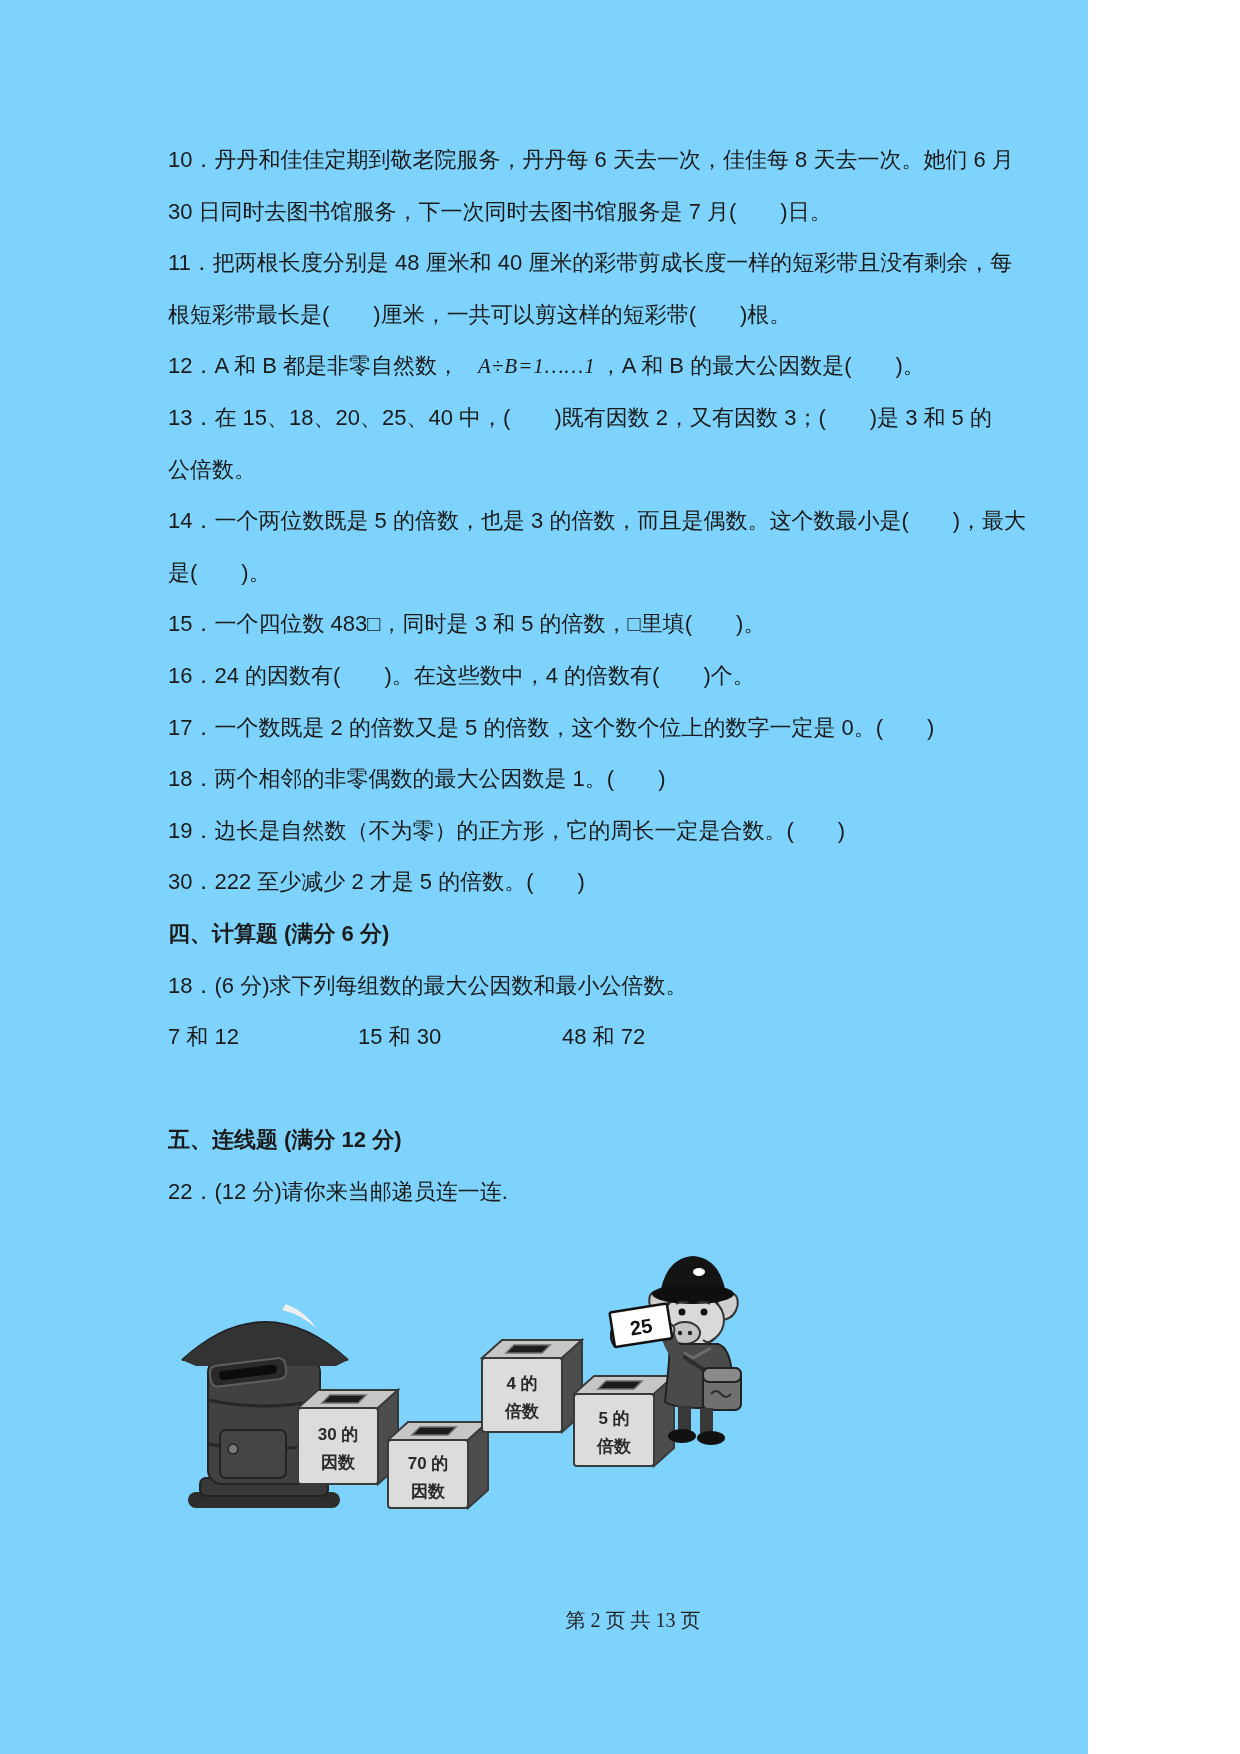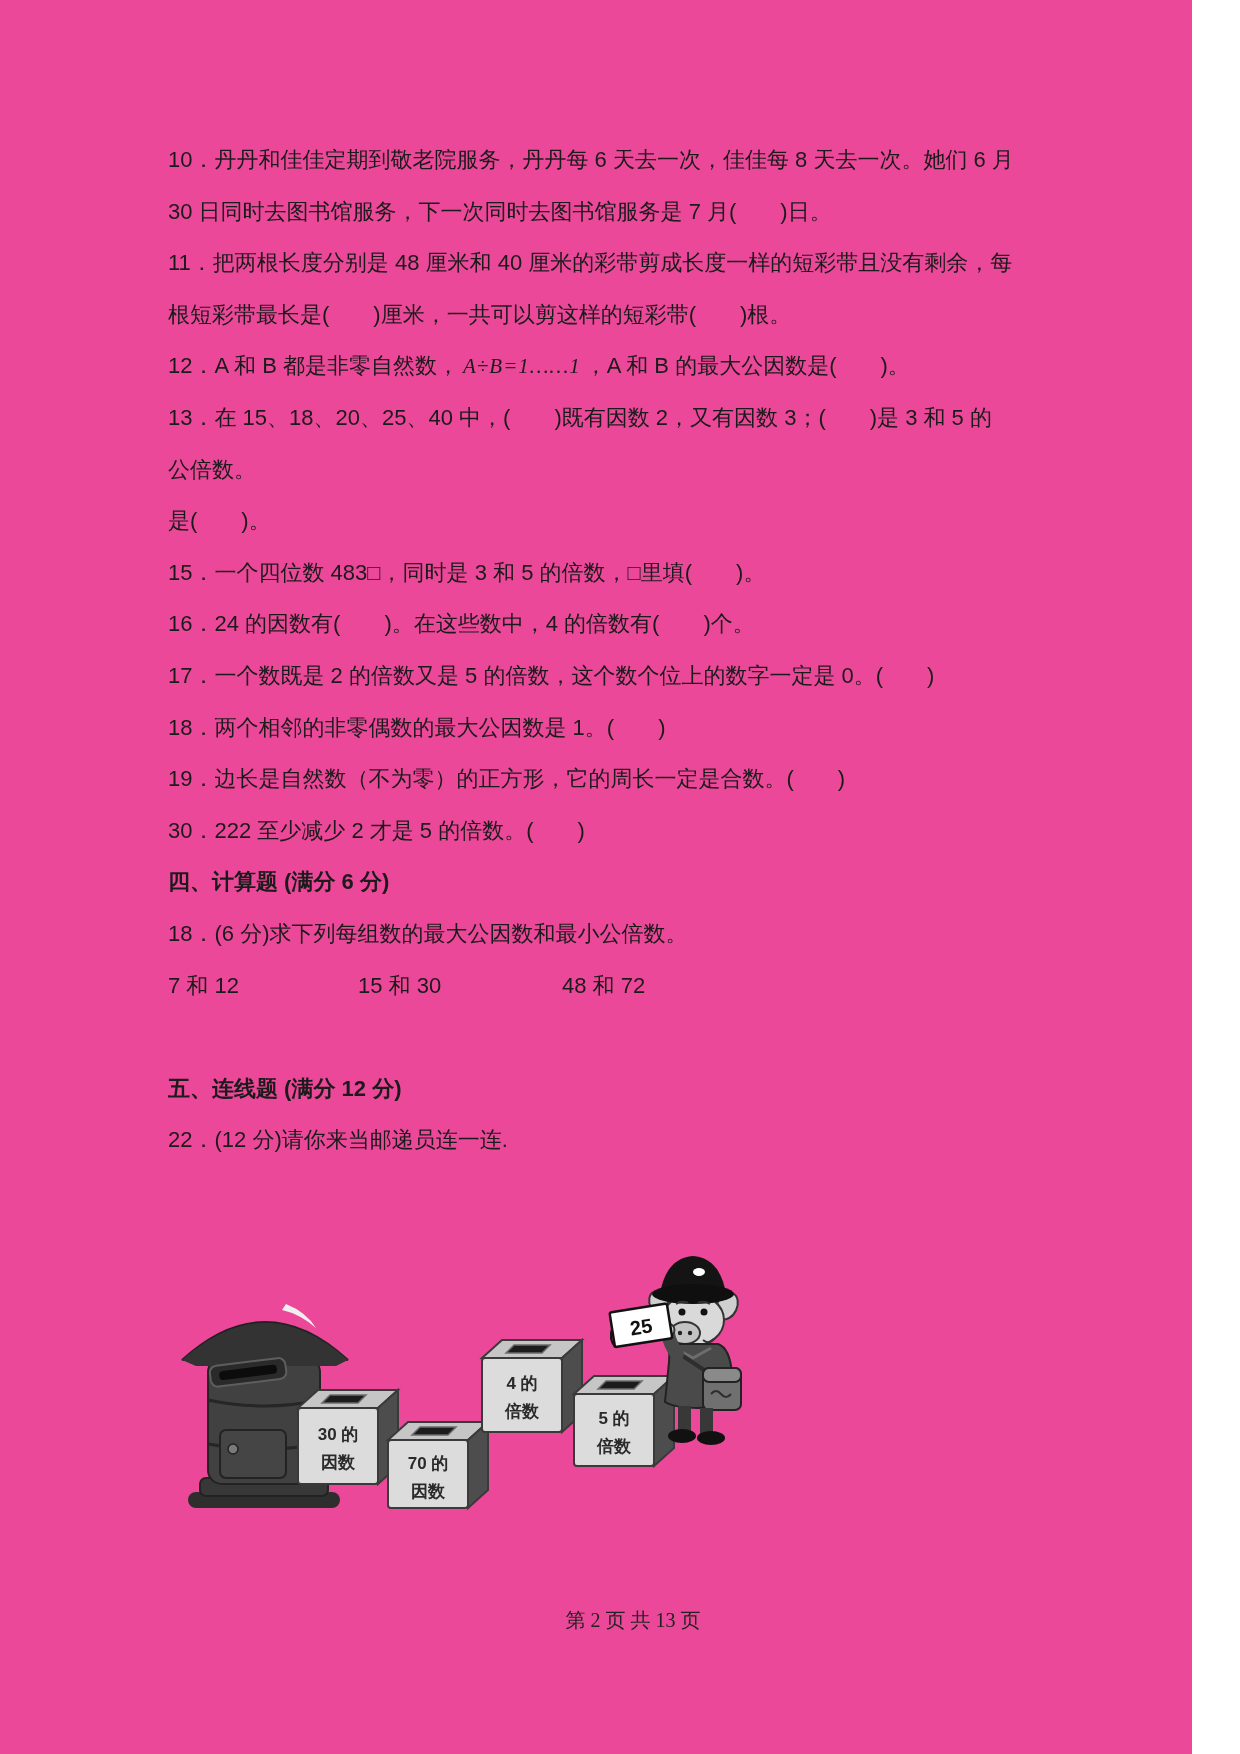--- a/index.html
+++ b/index.html
@@ -1,37 +1,38 @@
 <!DOCTYPE html>
 <html><head>
 <meta charset="utf-8">
 <style>
   html,body{margin:0;padding:0;background:#ffffff;}
   .page{
     position:relative;
-    width:1192px;height:1754px;
-    background:#ec4899;
+    width:1088px;height:1754px;
+    background:#7dd3fc;
     font-family:"Liberation Sans","DejaVu Sans",sans-serif;
     color:#1b1b1b;
     overflow:hidden;
   }
   .doc{
     position:absolute;
     left:168px;top:134px;width:930px;
     font-size:22px;
     line-height:51.6px;
   }
   .line{white-space:nowrap;height:51.6px;}
   .heading{font-weight:700;}
   .formula{
     font-family:"Liberation Serif","DejaVu Serif",serif;
     font-style:italic;
     font-size:21px;
     letter-spacing:1px;
     padding:0 4px;
+    margin-left:15px;
   }
   .pair{display:inline-block;}
   .pair1{width:190px;}
   .pair2{width:204px;}
   .illustration{
     position:absolute;left:170px;top:1256px;
     width:590px;height:258px;
   }
   .footer{
     position:absolute;left:13px;top:1600px;width:1240px;
@@ -48,20 +49,21 @@
 <div class="page">
 
   <div class="doc">
     <div class="line">10．丹丹和佳佳定期到敬老院服务，丹丹每 6 天去一次，佳佳每 8 天去一次。她们 6 月</div>
     <div class="line">30 日同时去图书馆服务，下一次同时去图书馆服务是 7 月(　　)日。</div>
     <div class="line">11．把两根长度分别是 48 厘米和 40 厘米的彩带剪成长度一样的短彩带且没有剩余，每</div>
     <div class="line">根短彩带最长是(　　)厘米，一共可以剪这样的短彩带(　　)根。</div>
     <div class="line"><span>12．A 和 B 都是非零自然数，</span><span class="formula">A÷B=1……1</span><span>，A 和 B 的最大公因数是(　　)。</span></div>
     <div class="line">13．在 15、18、20、25、40 中，(　　)既有因数 2，又有因数 3；(　　)是 3 和 5 的</div>
     <div class="line">公倍数。</div>
+    <div class="line">14．一个两位数既是 5 的倍数，也是 3 的倍数，而且是偶数。这个数最小是(　　)，最大</div>
     <div class="line">是(　　)。</div>
     <div class="line">15．一个四位数 483□，同时是 3 和 5 的倍数，□里填(　　)。</div>
     <div class="line">16．24 的因数有(　　)。在这些数中，4 的倍数有(　　)个。</div>
     <div class="line">17．一个数既是 2 的倍数又是 5 的倍数，这个数个位上的数字一定是 0。(　　)</div>
     <div class="line">18．两个相邻的非零偶数的最大公因数是 1。(　　)</div>
     <div class="line">19．边长是自然数（不为零）的正方形，它的周长一定是合数。(　　)</div>
     <div class="line">30．222 至少减少 2 才是 5 的倍数。(　　)</div>
     <div class="line heading">四、计算题 (满分 6 分)</div>
     <div class="line">18．(6 分)求下列每组数的最大公因数和最小公倍数。</div>
     <div class="line"><span class="pair pair1">7 和 12</span><span class="pair pair2">15 和 30</span><span class="pair">48 和 72</span></div>

